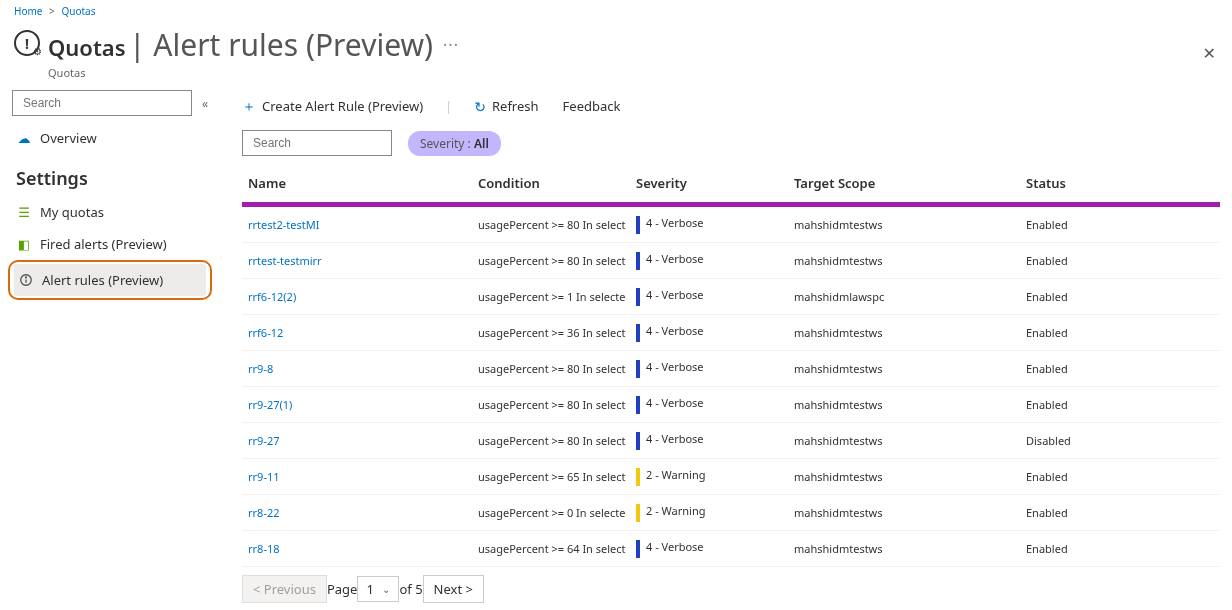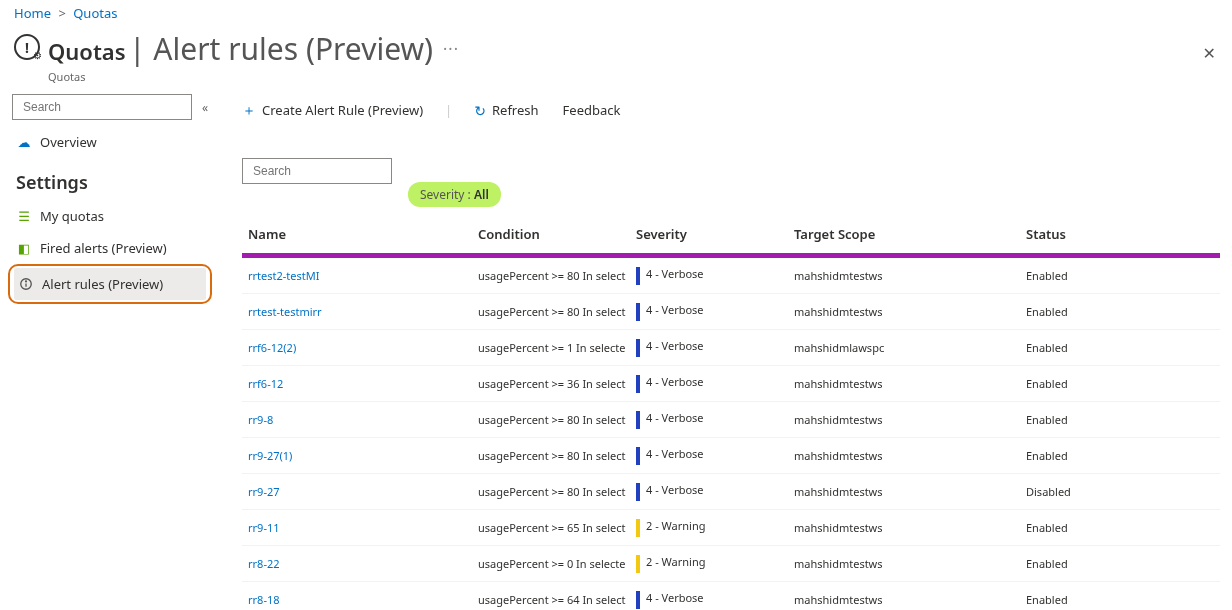--- a/index.html
+++ b/index.html
@@ -1,18 +1,18 @@
 <!DOCTYPE html>
 <html><head>
 <meta charset="utf-8">
 <style>
 * { box-sizing: border-box; margin: 0; padding: 0; }
 body { font-family: "Segoe UI", system-ui, sans-serif; font-size: 13px; color: #323130; background: #fff; width: 1232px; height: 610px; overflow: hidden; }
 
-.breadcrumb { padding: 4px 14px 6px; font-size: 13px; }
+.breadcrumb { padding: 4px 14px 6px; font-size: 10px; }
 .breadcrumb a { color: #0072c6; text-decoration: none; }
 .breadcrumb .sep { color: #666; margin: 0 4px; }
 
 .header { display: flex; align-items: flex-start; padding: 0 14px 8px; }
 .header-icon { width: 26px; height: 26px; border: 2px solid #333; border-radius: 50%; display: flex; align-items: center; justify-content: center; position: relative; margin-right: 8px; margin-top: 6px; }
 .header-icon::after { content: "!"; font-weight: bold; font-size: 14px; color: #333; }
 .header-icon .gear { position: absolute; right: -4px; bottom: -4px; font-size: 10px; }
 .title-block h1 { font-size: 22px; font-weight: 600; display: inline; }
 .title-block .sub { font-size: 30px; font-weight: 400; color: #555; }
 .title-block .subtitle { font-size: 11px; color: #666; margin-top: 0; }
@@ -34,21 +34,21 @@
 
 .main { flex: 1; padding: 0 12px 0 24px; }
 .toolbar { display: flex; align-items: center; height: 36px; gap: 18px; color: #323130; font-size: 13px; }
 .toolbar .tb-btn { display: flex; align-items: center; gap: 6px; cursor: pointer; }
 .toolbar .tb-sep { color: #ccc; margin: 0 4px; }
 .tb-icon { color: #0072c6; font-size: 14px; display: inline-flex; }
 
 .filter-row { display: flex; align-items: center; gap: 16px; margin: 6px 0 18px; }
 .table-search { border: 1px solid #8a8886; height: 26px; width: 150px; display: flex; align-items: center; padding: 0 6px; }
 .table-search input { border: none; outline: none; font-size: 12px; width: 100%; }
-.pill { background: #bef264; border-radius: 12px; padding: 4px 12px; font-size: 12px; color: #555; margin-top: 48px; }
+.pill { background: #c4b5fd; border-radius: 12px; padding: 4px 12px; font-size: 12px; color: #555; }
 .pill b { font-weight: 600; color: #323130; }
 
 .table-head { display: flex; font-weight: 600; font-size: 13px; padding: 0 6px 10px; border-bottom: 5px solid #a21caf; }
 .col-name { width: 230px; }
 .col-condition { width: 158px; }
 .col-severity { width: 158px; }
 .col-scope { width: 232px; }
 .col-status { flex: 1; }
 
 .row { display: flex; align-items: center; height: 36px; padding: 0 6px; border-bottom: 1px solid #f3f2f1; font-size: 11px; }

